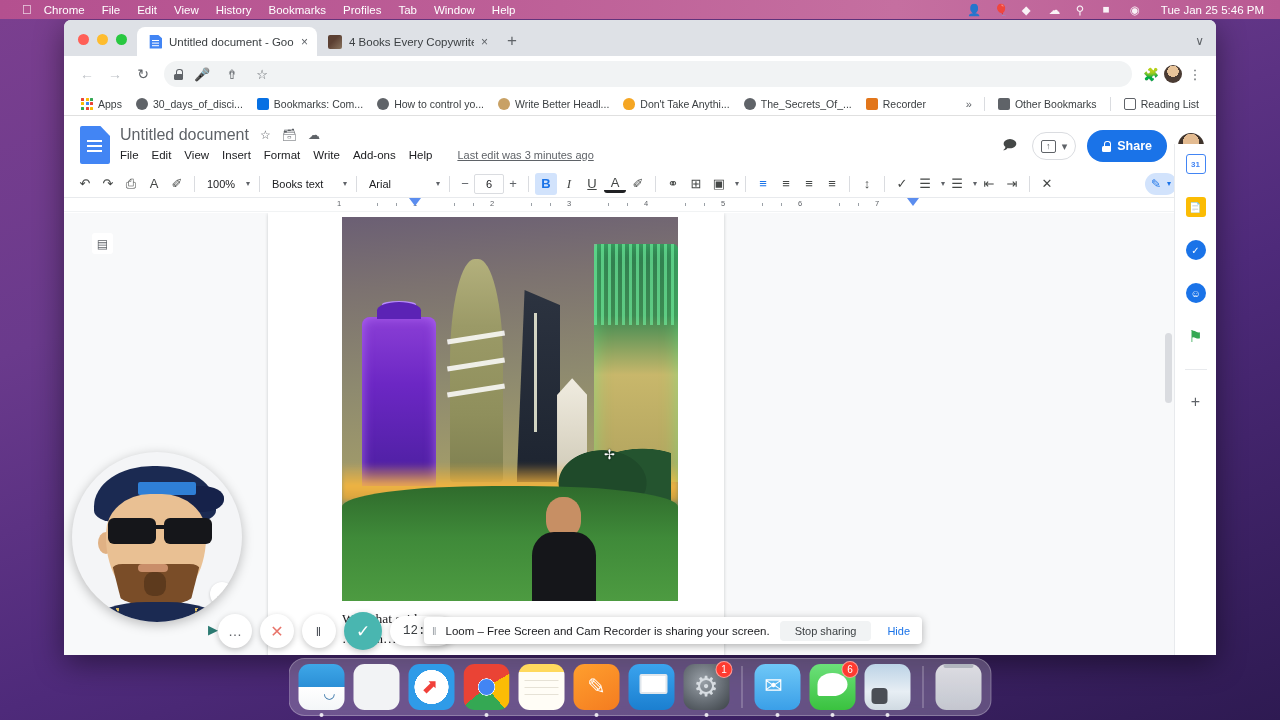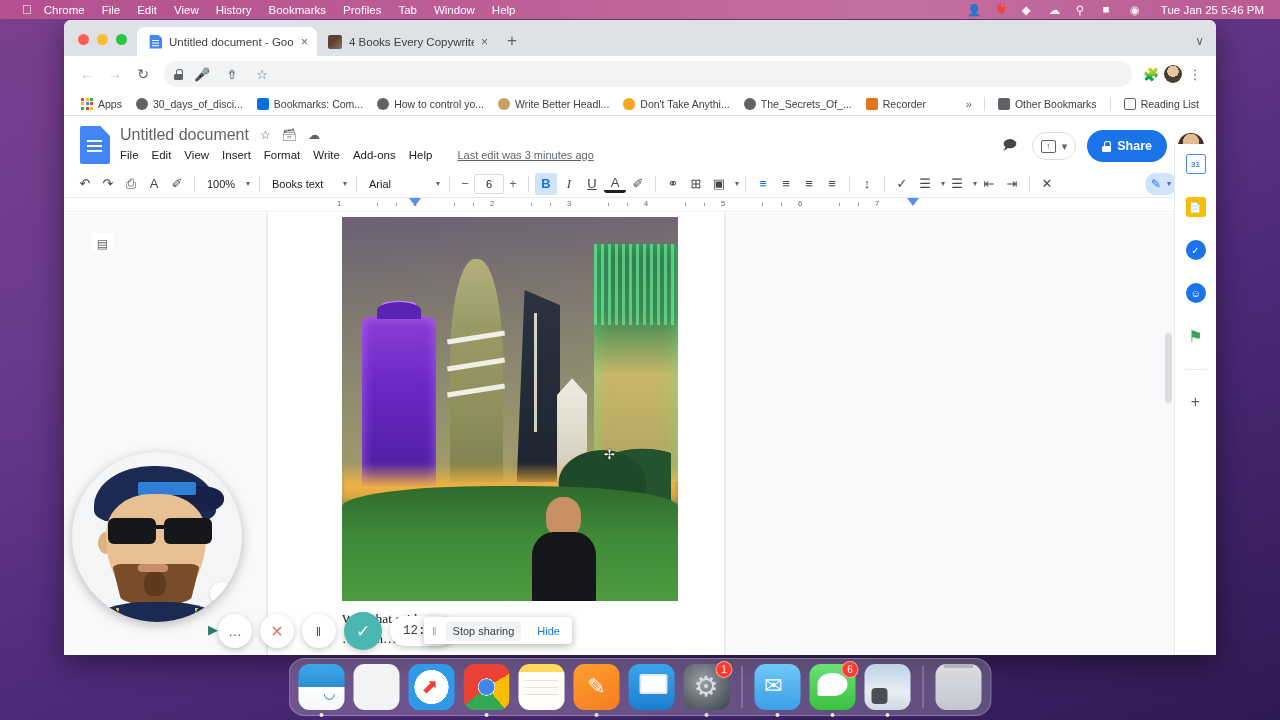--- a/index.html
+++ b/index.html
@@ -298,21 +298,21 @@
     align-items:center; font-family:"Liberation Mono", monospace; font-size:12.5px; color:#3c4043;
     box-shadow:0 2px 6px rgba(0,0,0,.22); }
   .rec-arrow { position:absolute; left:208px; top:622px; color:#2b7a72; font-size:13px; z-index:31; }
 
   .loom-toast {
     position:absolute; left:424px; top:617px; height:27px; display:flex; align-items:center;
     background:#fff; border-radius:4px; box-shadow:0 2px 8px rgba(0,0,0,.3);
     padding:0 6px 0 8px; gap:10px; font-size:11.5px; color:#202124; z-index:32;
   }
   .loom-toast .grip { color:#9aa0a6; font-size:11px; letter-spacing:-1px; }
-  .loom-toast .stop { background:#f1f3f4; color:#3c4043; border-radius:4px; padding:4px 7px; font-size:11px; }
+  .loom-toast .stop { background:#f1f3f4; color:#3c4043; border-radius:4px; padding:4px 15px; font-size:11px; }
   .loom-toast .hide { color:#1a73e8; font-size:11px; padding:0 6px; }
 
   
   .dock {
     position:absolute; left:50%; transform:translateX(-50%); bottom:4px;
     height:58px; display:flex; align-items:flex-end; gap:9px;
     padding:5px 9px; border-radius:16px;
     background: rgba(255,255,255,.22);
     border:1px solid rgba(255,255,255,.25);
     backdrop-filter: blur(6px);
@@ -686,20 +686,21 @@
   <div class="rec-bar">
     <span class="rb">…</span>
     <span class="rb x">✕</span>
     <span class="rb pause">‖</span>
     <span class="rb check">✓</span>
     <span class="rb-timer">12:31</span>
   </div>
 
   <div class="loom-toast">
     <span class="grip">‖</span>
+    <span>Loom – Free Screen and Cam Recorder is sharing your screen.</span>
     <span class="stop">Stop sharing</span>
     <span class="hide">Hide</span>
   </div>
 
   <div class="dock">
     <div class="dock-item">
         <span class="ico ic-finder"></span>
         <span class="dot"></span>
       </div>
     <div class="dock-item">

